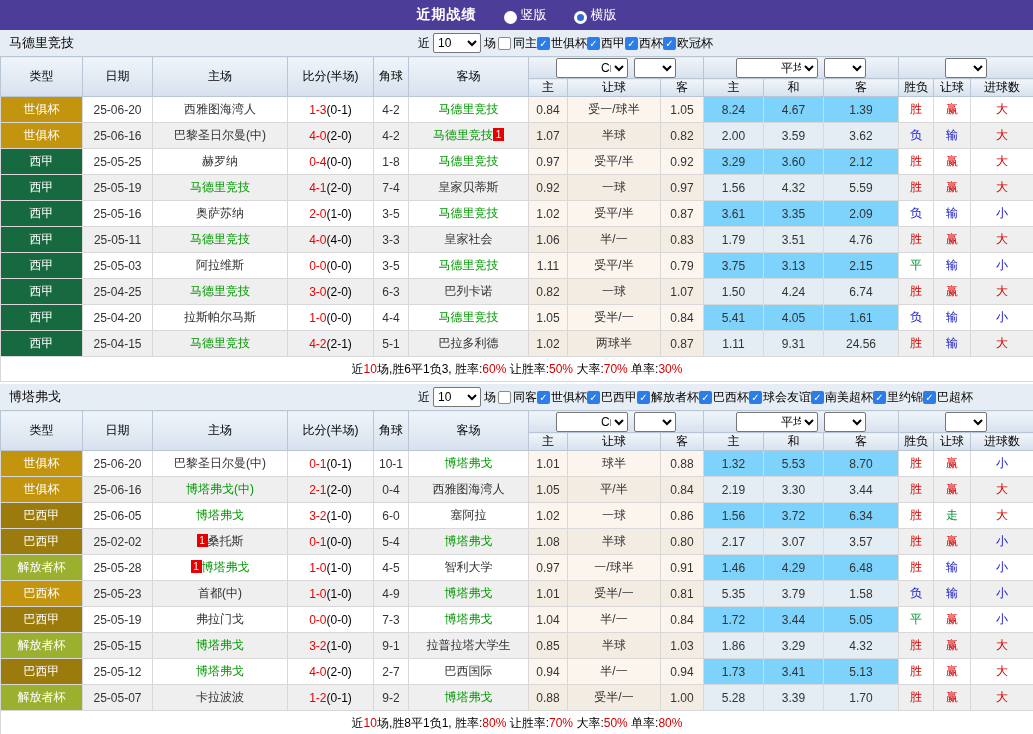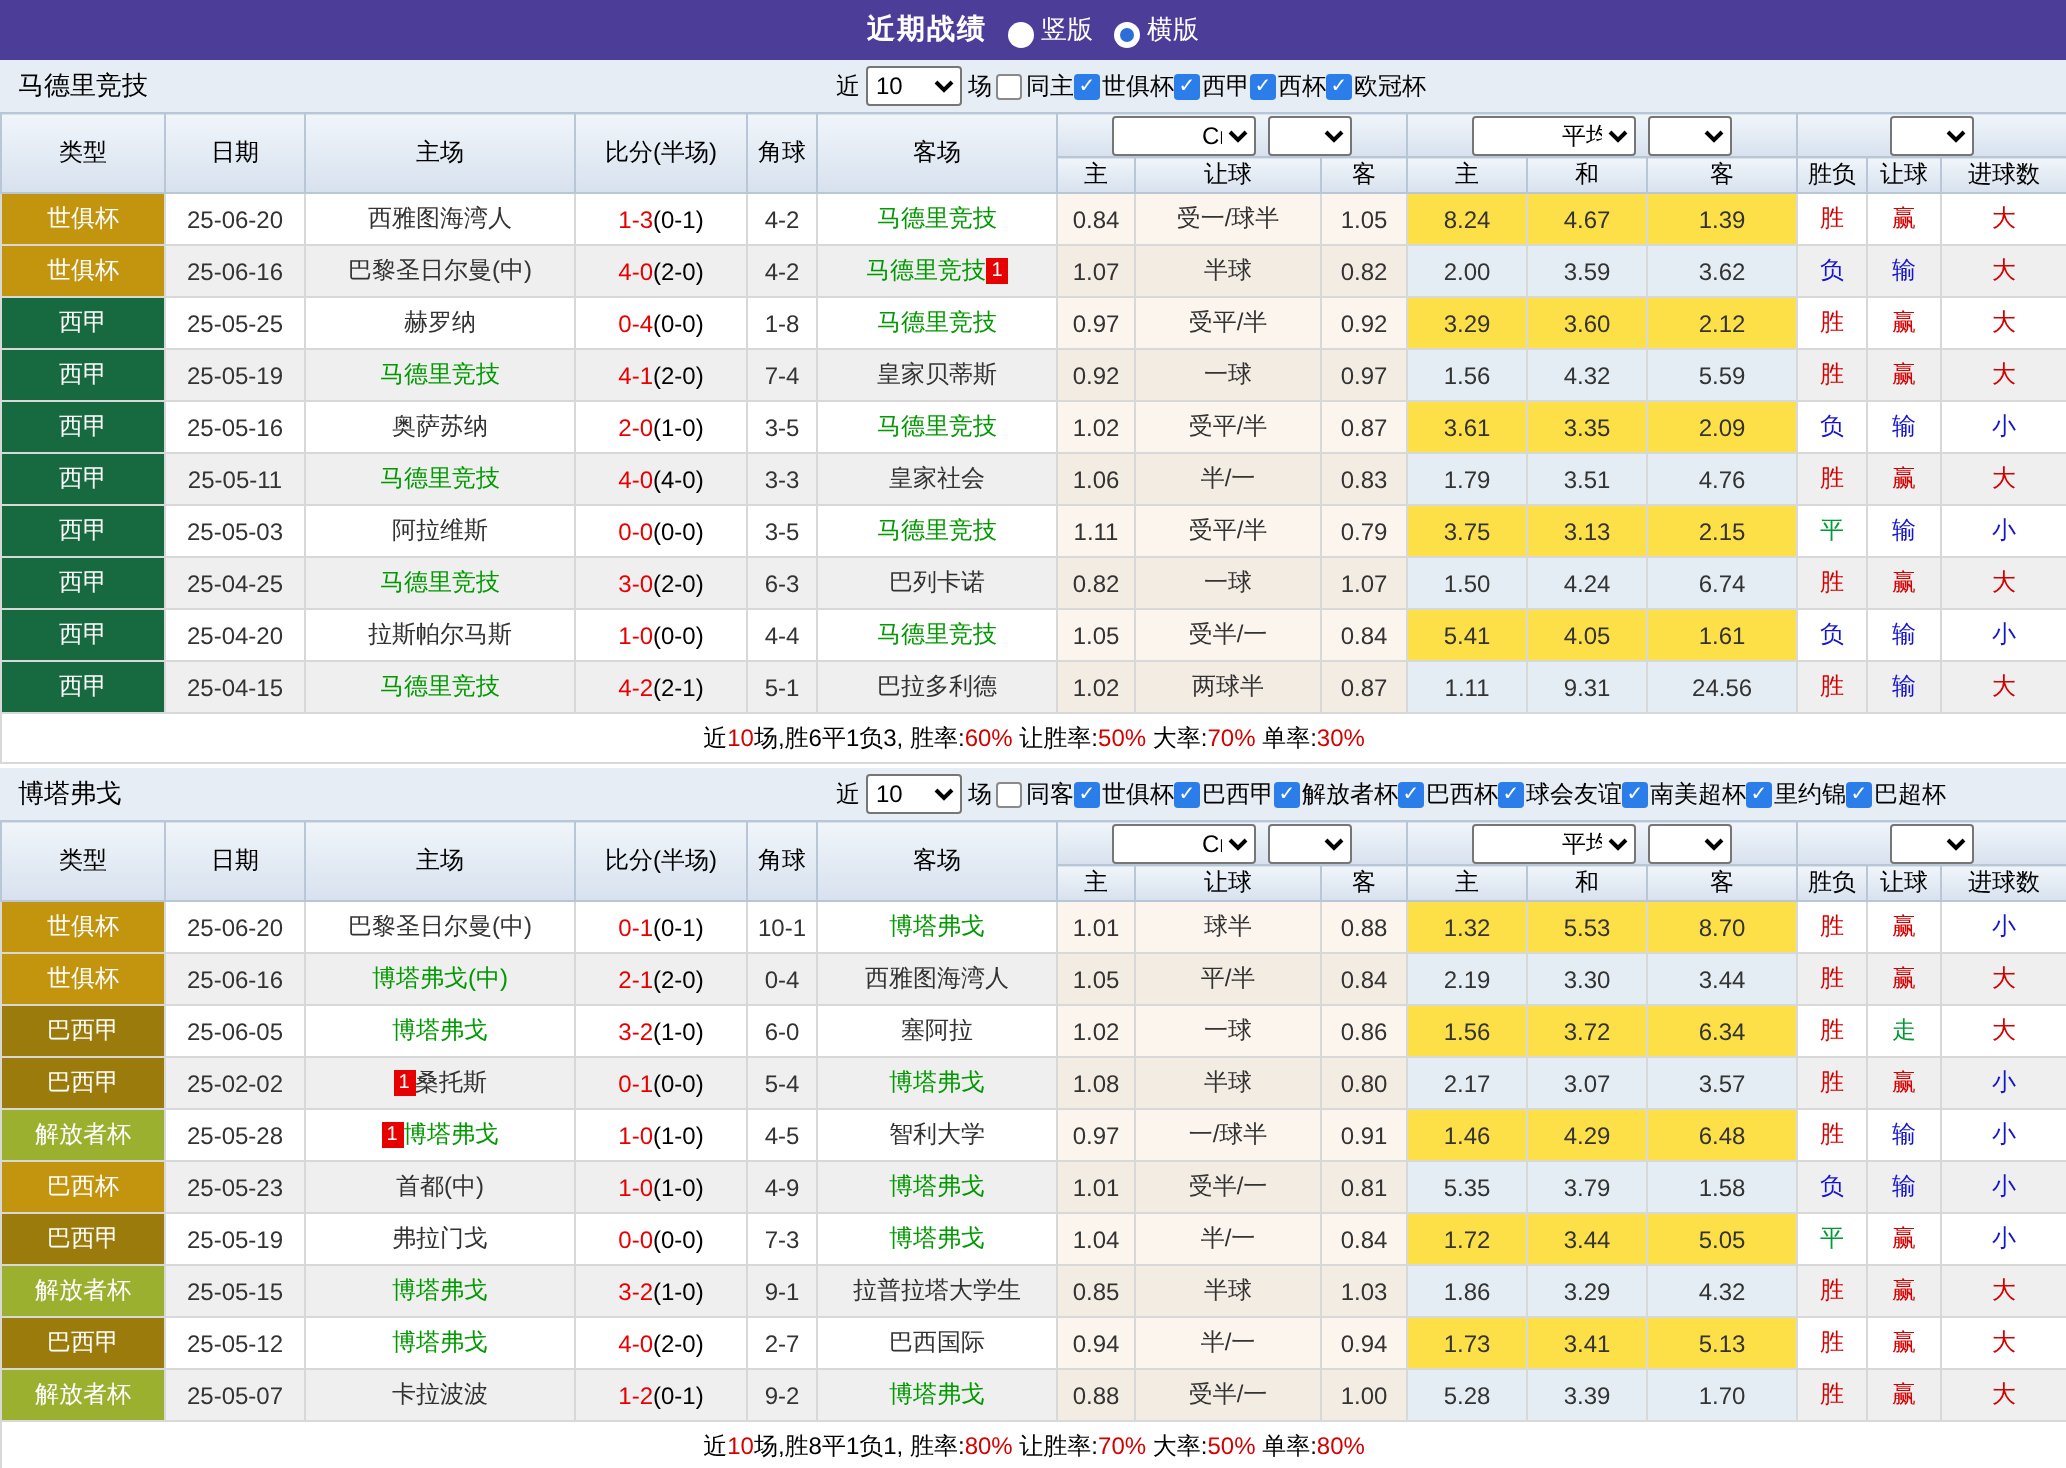--- a/index.html
+++ b/index.html
@@ -5,21 +5,21 @@
   * { box-sizing: border-box; margin:0; padding:0; }
   html,body { background:#fff; }
   body {
     width:1033px; font-family:"Liberation Sans", sans-serif; font-size:12px; color:#333;
   }
   .page { width:1033px; }
 
   
   .topbar {
     height:30px; background:#4c3d99; color:#fff;
-    display:flex; align-items:center; justify-content:center; gap:10px;
+    display:flex; align-items:center; justify-content:center; gap:27px;
   }
   .topbar .title { font-size:14px; font-weight:bold; letter-spacing:1px; }
   .radio-label { display:inline-flex; align-items:flex-end; gap:4px; font-size:13px; cursor:pointer; }
   .radio { width:13px; height:13px; border-radius:50%; background:#fff; display:inline-block; position:relative; }
   .radio.sel::after {
     content:""; position:absolute; left:3px; top:3px; width:7px; height:7px;
     border-radius:50%; background:#2b6fd6;
   }
 
   
@@ -52,21 +52,21 @@
     border-color:#b9c6d6; color:#000; height:19px; font-size:12px;
   }
   thead tr.hdr-dd th { height:22px; }
   thead tr.hdr-sub th { height:16px; }
   .hdr-dd-cell select { margin:0 3px;padding-left:40px; }
   .sel-crow { width:72px; } .sel-final { width:42px; } .sel-avg { width:82px; } .sel-full { width:40px; }
   tbody td { height:26px; background:#fff; }
   tbody tr:nth-child(even) td { background:#efefef; }
   tbody td.cream { background:#fbf5ee; }
   tbody tr:nth-child(even) td.cream { background:#f3ece3; }
-  tbody td.blue { background:#fde047; }
+  tbody td.blue { background:#7dd3fc; }
   tbody tr:nth-child(even) td.blue { background:#e3edf3; }
 
   td.league { color:#fff; }
   td.league.lc-gold  { background:#c3940e !important; }
   td.league.lc-green { background:#17693f !important; }
   td.league.lc-bronze{ background:#9b7b0b !important; }
   td.league.lc-yg    { background:#9cb02f !important; }
 
   .hl { color:#009900; }
   .score { color:#e80000; }

